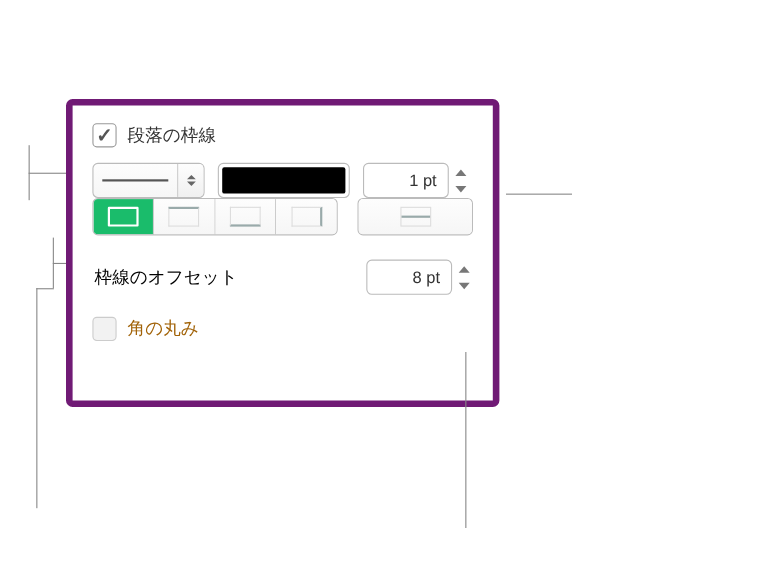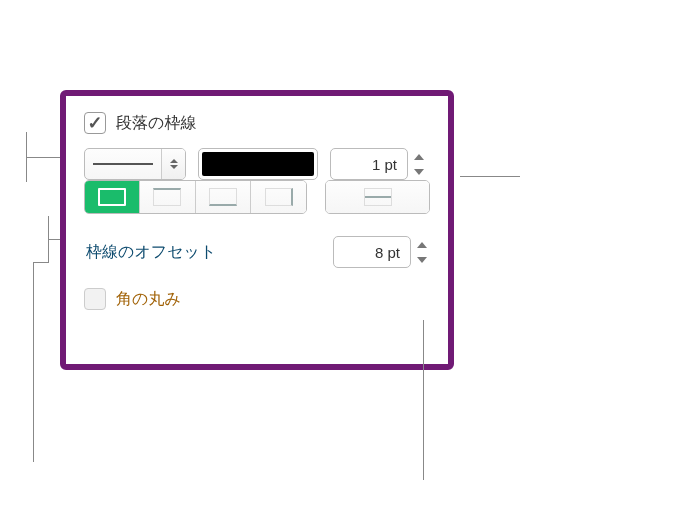--- a/index.html
+++ b/index.html
@@ -232,21 +232,21 @@
     }
     .offset-row {
       display: flex;
       align-items: center;
       justify-content: space-between;
       margin-bottom: 20px;
       padding-left: 2px;
     }
     .offset-label {
       font-size: 16px;
-      color: #0c4a6e;
+      color: #000000;
     }
     .callout-line {
       position: absolute;
       background: #888;
     }
     .cl-h { height: 1px; }
     .cl-v { width: 1px; }
     
     .cl1a { left: 26px; top: 132px; width: 1px; height: 50px; }
     .cl1b { left: 26px; top: 157px; width: 34px; height: 1px; }

